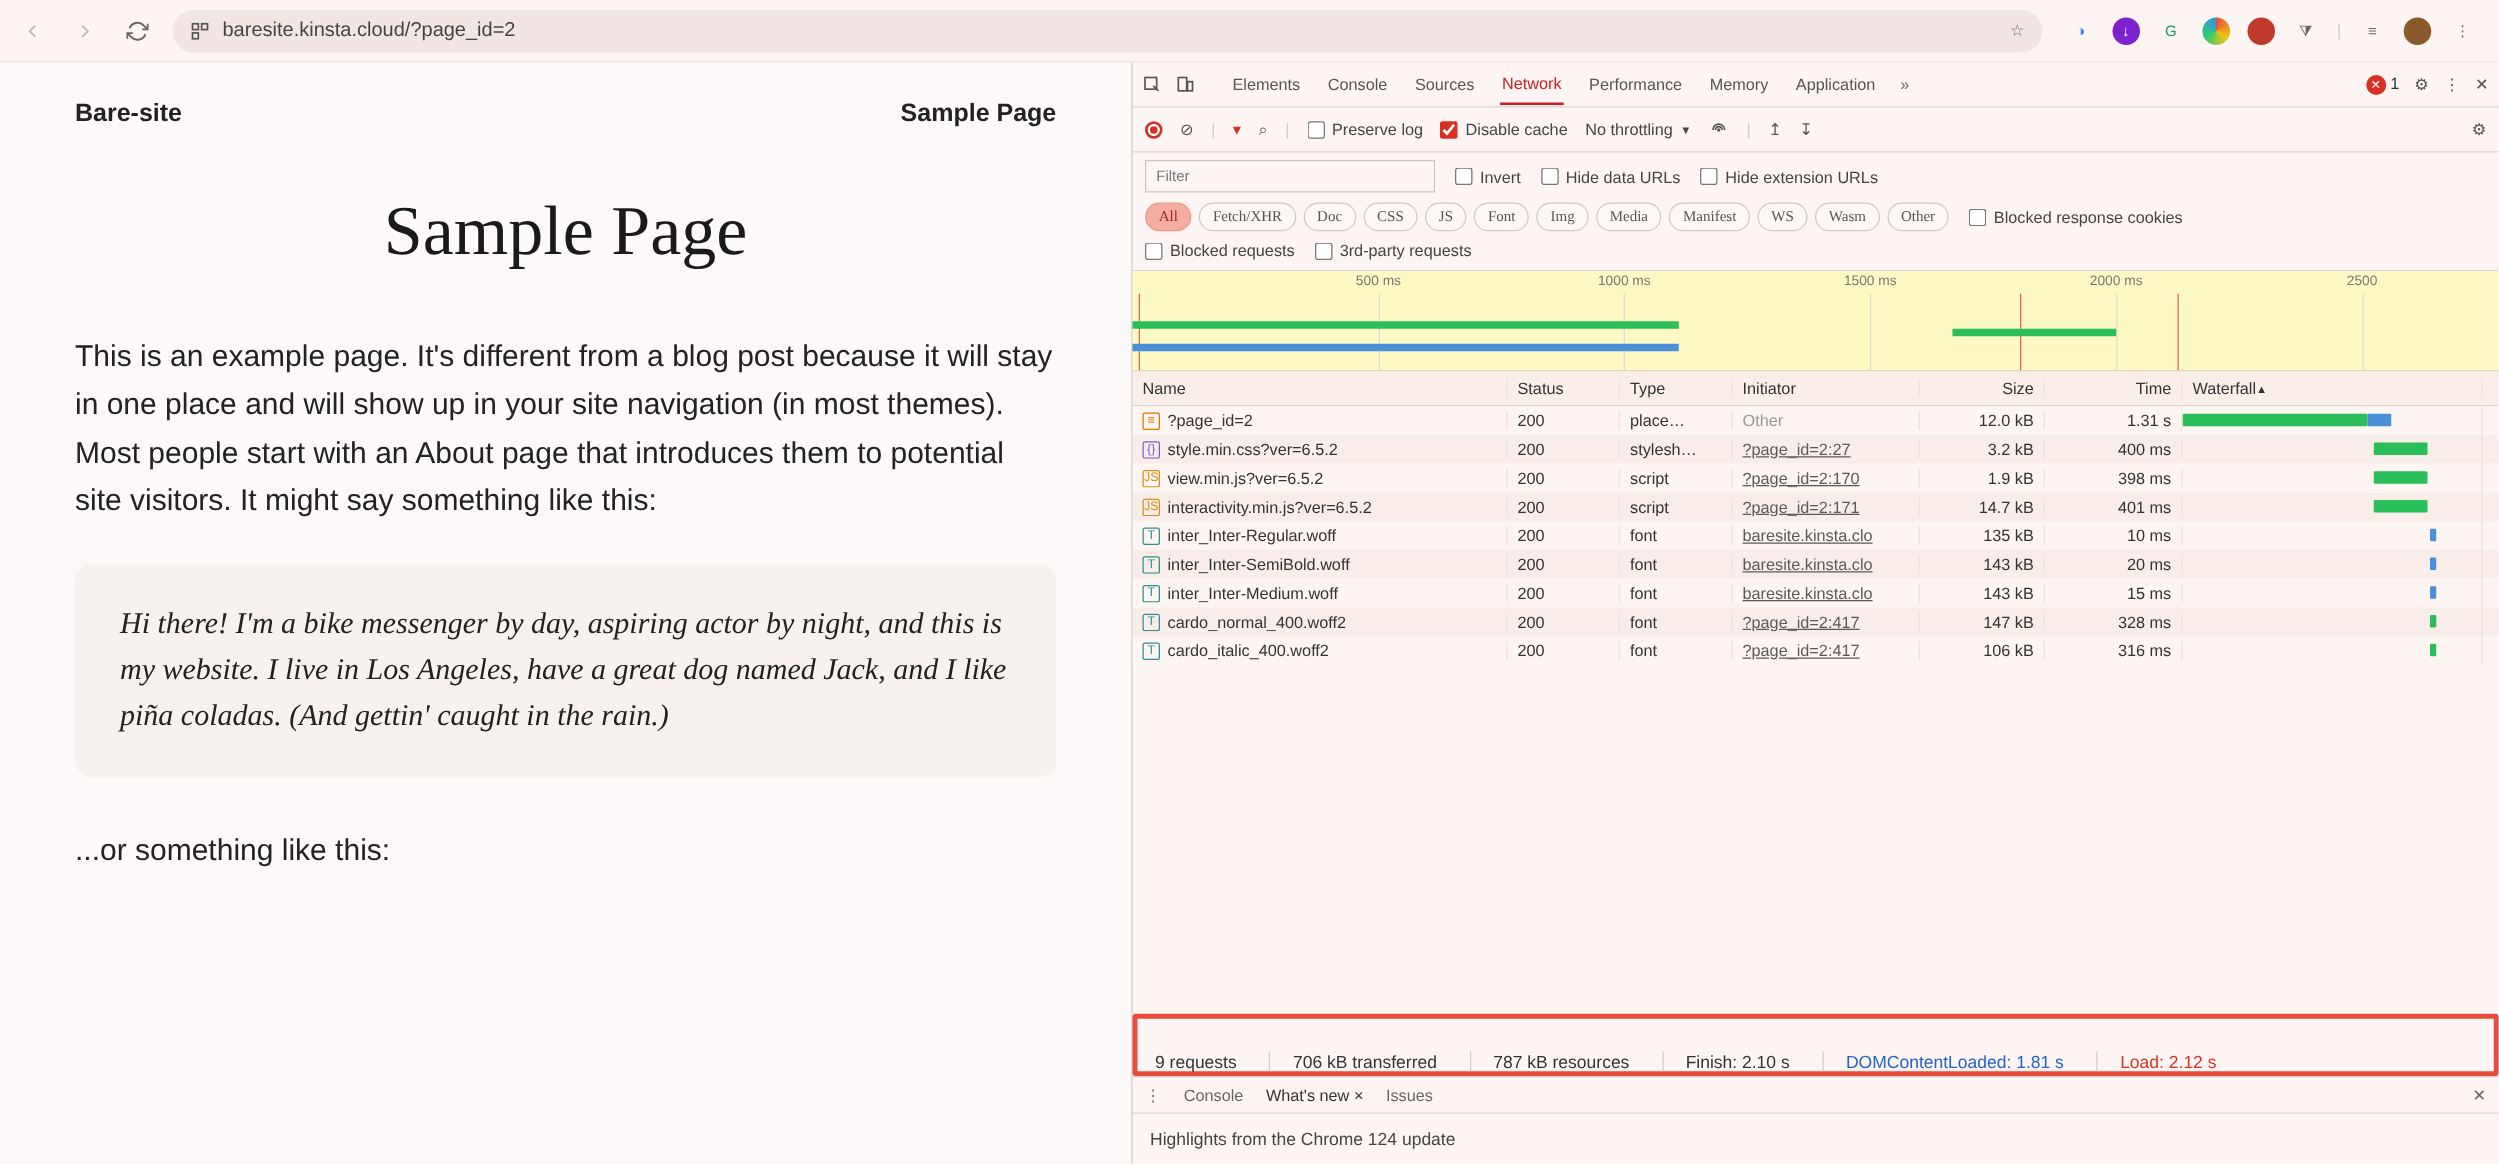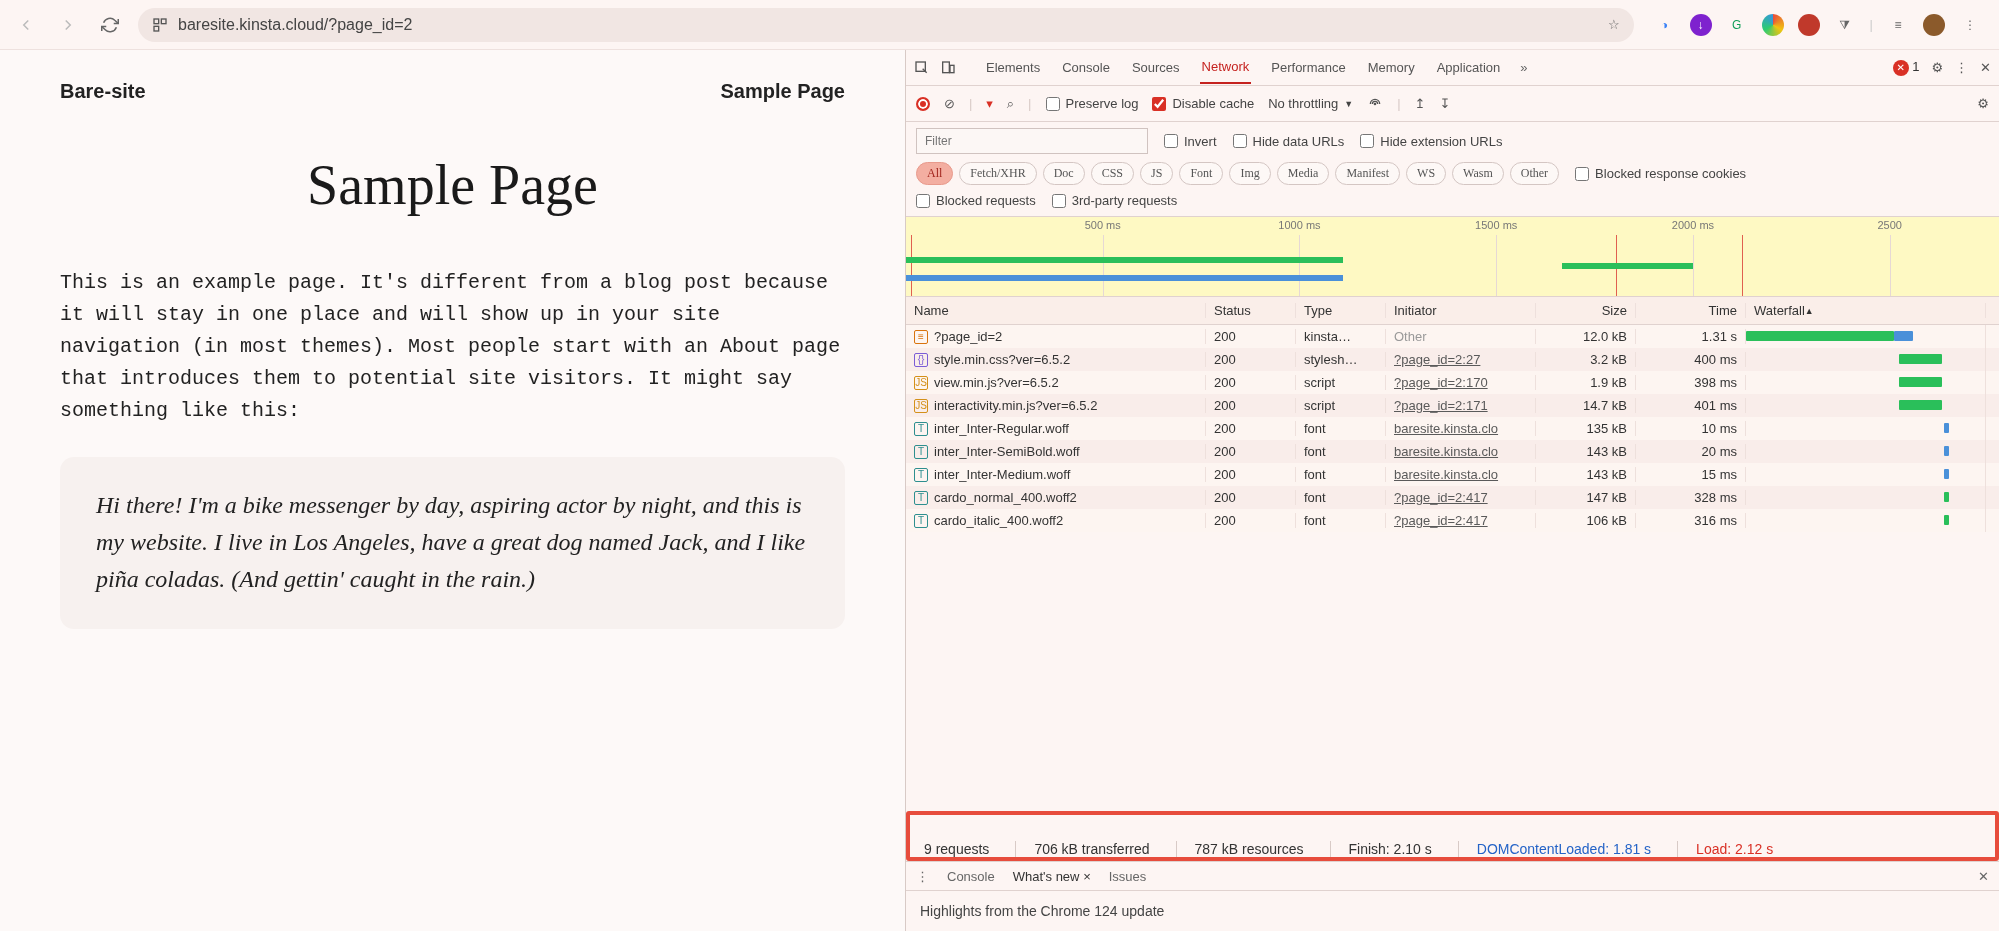--- a/index.html
+++ b/index.html
@@ -16,21 +16,21 @@
 .ext-icons { display: flex; align-items: center; gap: 14px; padding: 0 6px; }
 .ext-ic { width: 22px; height: 22px; border-radius: 50%; display: flex; align-items: center; justify-content: center; font-size: 12px; }
 
 
 .main-split { flex: 1; display: grid; grid-template-columns: 905px 1094px; }
 
 
 .page { background: #fdf9f8; padding: 30px 60px; overflow: hidden; }
 .page-hdr { display: flex; justify-content: space-between; font-size: 20px; font-weight: 600; color: #222; margin-bottom: 50px; }
 .page-title { font-family: Georgia, serif; font-size: 56px; font-weight: 400; text-align: center; margin-bottom: 50px; color: #1a1a1a; }
-.page-body { font-size: 20px; line-height: 1.6; color: #222; margin-bottom: 30px; font-family: Liberation Mono, monospace; }
+.page-body { font-size: 24px; line-height: 1.6; color: #222; margin-bottom: 30px; }
 .page-quote { background: #f7f1ef; border-radius: 14px; padding: 30px 36px; font-family: Georgia, serif; font-style: italic; font-size: 24px; line-height: 1.55; color: #222; margin: 20px 0 40px; }
 
 
 .dt { background: #fdf5f3; display: flex; flex-direction: column; border-left: 1px solid #d8cac6; font-size: 13px; }
 .dt-tabs { height: 36px; display: flex; align-items: center; padding: 0 8px; gap: 18px; border-bottom: 1px solid #e0d2cf; }
 .dt-tabs .pre { display: flex; gap: 10px; margin-right: 10px; color: #555; }
 .dt-tab { color: #555; cursor: pointer; padding: 8px 2px; }
 .dt-tab.active { color: #c5221f; border-bottom: 2px solid #c5221f; }
 .dt-tabs .tail { margin-left: auto; display: flex; align-items: center; gap: 12px; }
 .err-badge { background: #d93025; color: #fff; border-radius: 50%; width: 16px; height: 16px; display: inline-flex; align-items: center; justify-content: center; font-size: 10px; }
@@ -138,20 +138,21 @@
   <div class="main-split">
 
     <div class="page">
       <div class="page-hdr">
         <span>Bare-site</span>
         <span>Sample Page</span>
       </div>
       <h1 class="page-title">Sample Page</h1>
       <p class="page-body">This is an example page. It's different from a blog post because it will stay in one place and will show up in your site navigation (in most themes). Most people start with an About page that introduces them to potential site visitors. It might say something like this:</p>
       <div class="page-quote">Hi there! I'm a bike messenger by day, aspiring actor by night, and this is my website. I live in Los Angeles, have a great dog named Jack, and I like piña coladas. (And gettin' caught in the rain.)</div>
+      <p class="page-body">...or something like this:</p>
     </div>
 
     <div class="dt">
 
       <div class="dt-tabs">
         <div class="pre">
           <span>
               <svg width="16" height="16" viewBox="0 0 24 24" fill="none" stroke="#555" stroke-width="2">
                 <rect x="3" y="3" width="14" height="14"></rect>
                 <path d="M13 13l6 6"></path>
@@ -289,21 +290,21 @@
               <span style="font-size:9px">▲</span>
             </div>
         </div>
         <div id="net-rows">
             <div class="net-row">
               <div class="name-cell">
                 <span class="ic-doc ic-html">≡</span>
                 <span>?page_id=2</span>
               </div>
               <div>200</div>
-              <div>kinsta…</div>
+              <div>place…</div>
               <div class="linkish muted">Other</div>
               <div class="num-r">12.0 kB</div>
               <div class="num-r">1.31 s</div>
               <div class="wf">
                 <span class="wf-bar" style="left:0%;width:62%;background:#2abf5a"></span>
                 <span class="wf-bar" style="left:62%;width:8%;background:#4a90d9"></span>
               </div>
             </div>
             <div class="net-row">
               <div class="name-cell">

